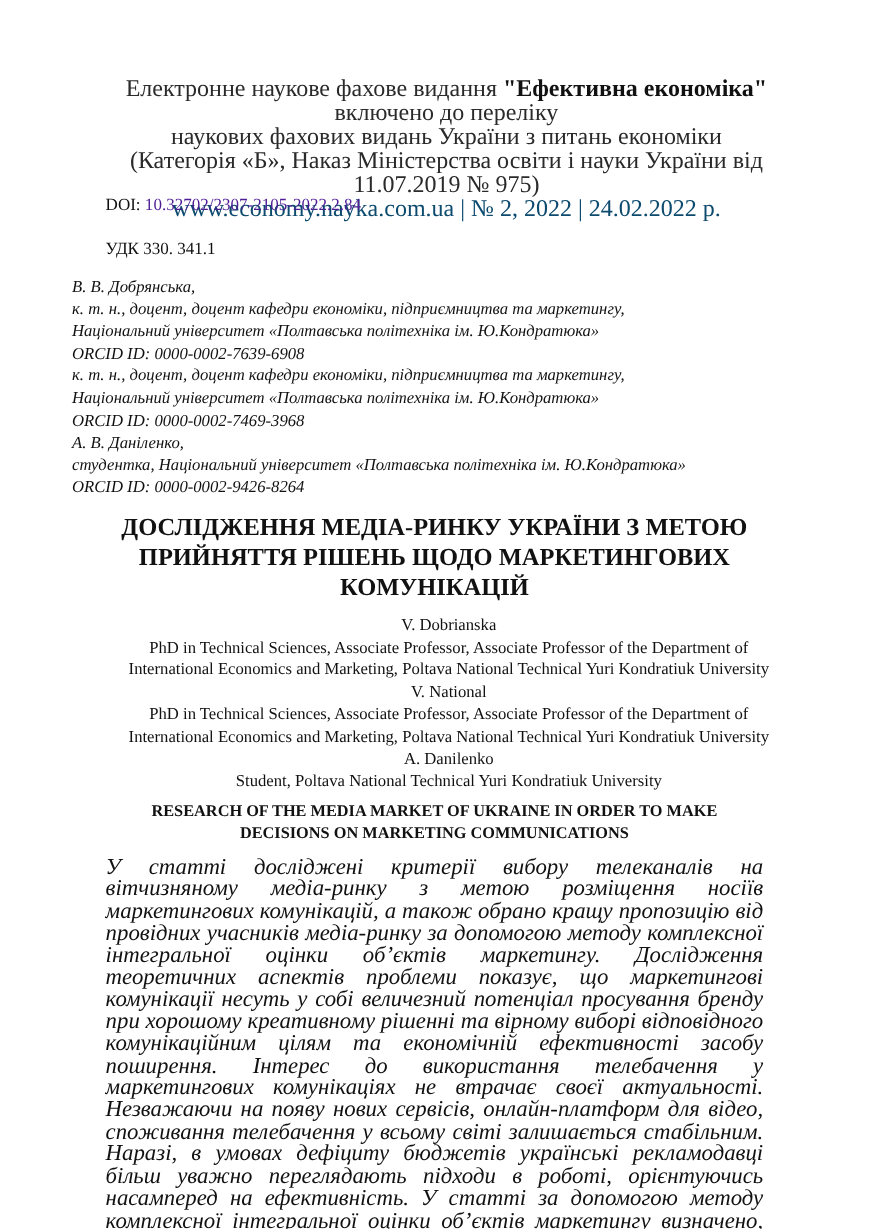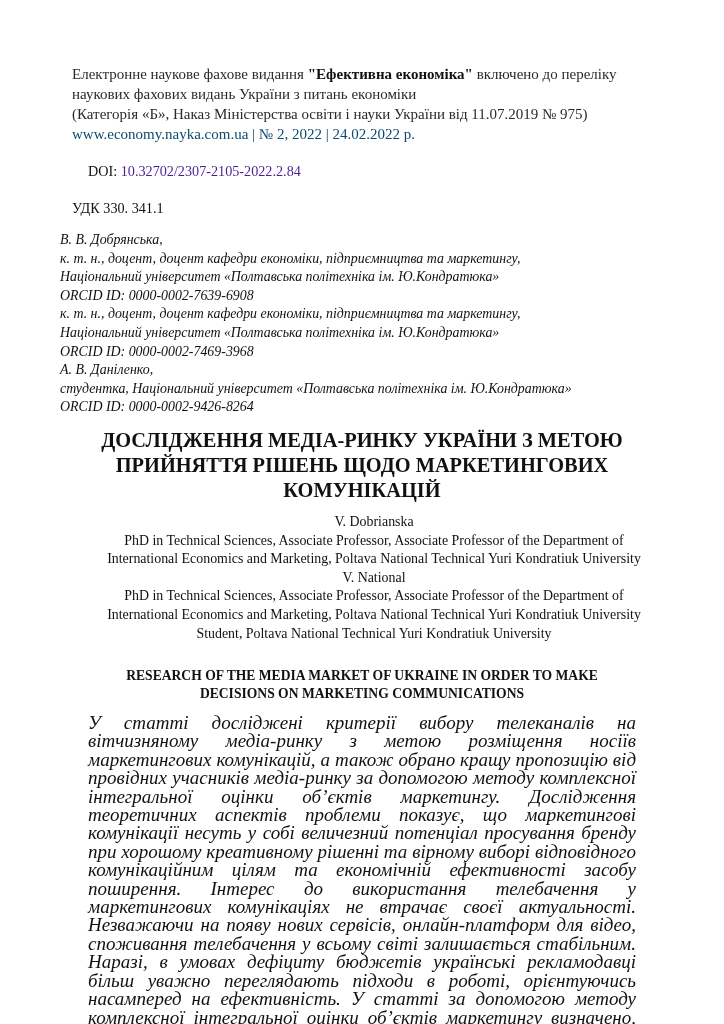--- a/index.html
+++ b/index.html
@@ -1,27 +1,27 @@
 <!DOCTYPE html>
 <html><head>
 <meta charset="utf-8">
 <style>
   html, body { margin: 0; padding: 0; background: #ffffff; }
   body { width: 724px; height: 1024px; position: relative; overflow: hidden;
          font-family: "Liberation Serif", "DejaVu Serif", serif; color: #111; }
   .page { position: absolute; left: 0; top: 0; width: 724px; height: 1024px; }
 
   .journal-header { position: absolute; left: 72px; top: 64px; width: 600px;
-         text-align: left; font-size: 15px; line-height: 20px; color: #2a2a2a; }
+         text-align: center; font-size: 20px; line-height: 20px; color: #2a2a2a; }
   .journal-header .line4 { color: #0c4a6e; }
   .journal-header b { color: #111; }
 
   .doi { position: absolute; left: 88px; top: 163px; font-size: 14.2px; }
   .doi a { color: #4c1d95; }
-  .udc { position: absolute; left: 72px; top: 200px; font-size: 14.2px; }
+  .udc { position: absolute; left: 88px; top: 200px; font-size: 14.2px; }
 
   .authors-ua { position: absolute; left: 60px; top: 231px; width: 604px;
          font-style: italic; font-size: 13.9px; line-height: 18.6px; }
 
   .title-ua { position: absolute; left: 80px; top: 428px; width: 564px;
          text-align: center; font-weight: bold; font-size: 20.4px; line-height: 25px; }
 
   .authors-en { position: absolute; left: 72px; top: 513px; width: 604px;
          text-align: center; font-size: 13.9px; line-height: 18.6px; }
 
@@ -69,20 +69,21 @@
     <div>КОМУНІКАЦІЙ</div>
   </div>
 
   <div class="authors-en">
     <div>V. Dobrianska</div>
     <div>PhD in Technical Sciences, Associate Professor, Associate Professor of the Department of</div>
     <div>International Economics and Marketing, Poltava National Technical Yuri Kondratiuk University</div>
     <div>V. National</div>
     <div>PhD in Technical Sciences, Associate Professor, Associate Professor of the Department of</div>
     <div>International Economics and Marketing, Poltava National Technical Yuri Kondratiuk University</div>
+    <div>A. Danilenko</div>
     <div>Student, Poltava National Technical Yuri Kondratiuk University</div>
   </div>
 
   <div class="title-en">
     <div>RESEARCH OF THE MEDIA MARKET OF UKRAINE IN ORDER TO MAKE</div>
     <div>DECISIONS ON MARKETING COMMUNICATIONS</div>
   </div>
 
   <div class="abstract">У статті досліджені критерії вибору телеканалів на вітчизняному медіа-ринку з метою розміщення носіїв маркетингових комунікацій, а також обрано кращу пропозицію від провідних учасників медіа-ринку за допомогою методу комплексної інтегральної оцінки об’єктів маркетингу.  Дослідження теоретичних аспектів проблеми показує, що маркетингові комунікації несуть у собі величезний потенціал просування бренду при хорошому креативному рішенні та вірному виборі відповідного комунікаційним цілям та економічній ефективності засобу поширення.  Інтерес до використання телебачення у маркетингових комунікаціях не втрачає своєї актуальності. Незважаючи на появу нових сервісів, онлайн-платформ для відео,  споживання телебачення у всьому світі залишається стабільним. Наразі, в умовах дефіциту бюджетів українські рекламодавці більш уважно переглядають підходи в роботі, орієнтуючись насамперед на ефективність. У статті за допомогою методу комплексної інтегральної оцінки об’єктів маркетингу визначено, що на українському медіа-ринку кращу пропозицію  з погляду розміщення носіїв маркетингових комунікацій надає телеканал «1+1».</div>
 

